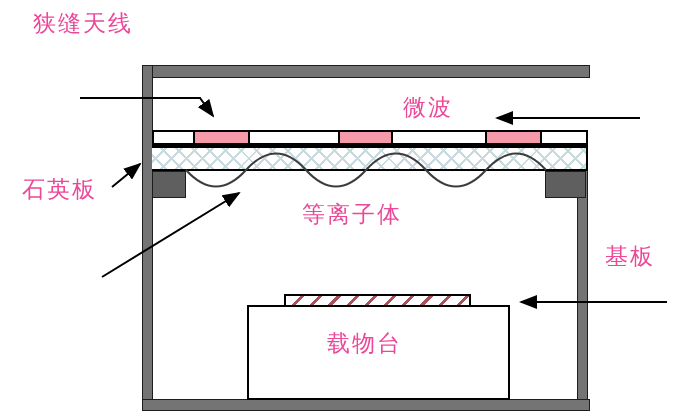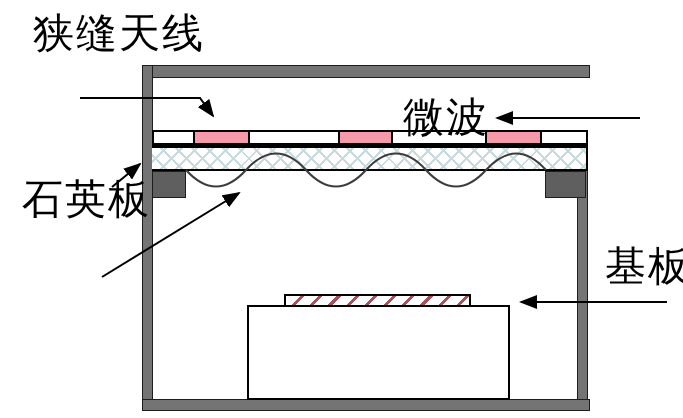--- a/index.html
+++ b/index.html
@@ -3,21 +3,21 @@
 <meta charset="utf-8">
 <style>
   html,body{margin:0;padding:0;background:#fff;}
   #canvas{
     position:relative;width:683px;height:418px;background:#fff;
     font-family:"Liberation Serif","DejaVu Serif",serif;
     overflow:hidden;
   }
   #canvas *{box-sizing:border-box;}
   .label{
-    position:absolute;color:#000000;font-size:41px;letter-spacing:2px;
+    position:absolute;color:#ec4899;font-size:23px;letter-spacing:2px;
     white-space:nowrap;line-height:1.1;
   }
   
   .metal{position:absolute;background:#747474;border:1px solid #1d1d1d;}
   .support{position:absolute;background:#5f5f5f;border:1px solid #1d1d1d;}
   
   .slot-plate{position:absolute;left:152px;top:130px;width:436px;height:15px;
     background:#fff;border:2px solid #000;}
   .slot{position:absolute;top:130px;height:15px;background:#f49aab;border:2px solid #000;}
   .sep{position:absolute;left:152px;top:144px;width:436px;height:4px;background:#000;}
@@ -72,15 +72,17 @@
     <path class="lead" d="M640,118 H497" marker-end="url(#ah)"></path>
     <path class="lead" d="M112,187 L140,164" marker-end="url(#ah)"></path>
     <path class="lead" d="M102,277 L239,193" marker-end="url(#ah)"></path>
     <path class="lead" d="M667,302 H521" marker-end="url(#ah)"></path>
     <path class="wave" d="M186,170 q30,33 60,0 t60,0 t60,0 t60,0 t60,0 t60,0"></path>
   </svg>
 
   <div class="label" style="left:33px;top:11px;">狭缝天线</div>
   <div class="label" style="left:22px;top:177px;">石英板</div>
   <div class="label" style="left:403px;top:95px;">微波</div>
+  <div class="label" style="left:302px;top:202px;">等离子体</div>
   <div class="label" style="left:605px;top:244px;">基板</div>
+  <div class="label" style="left:327px;top:331px;">载物台</div>
 
 </div>
 
 </body></html>

